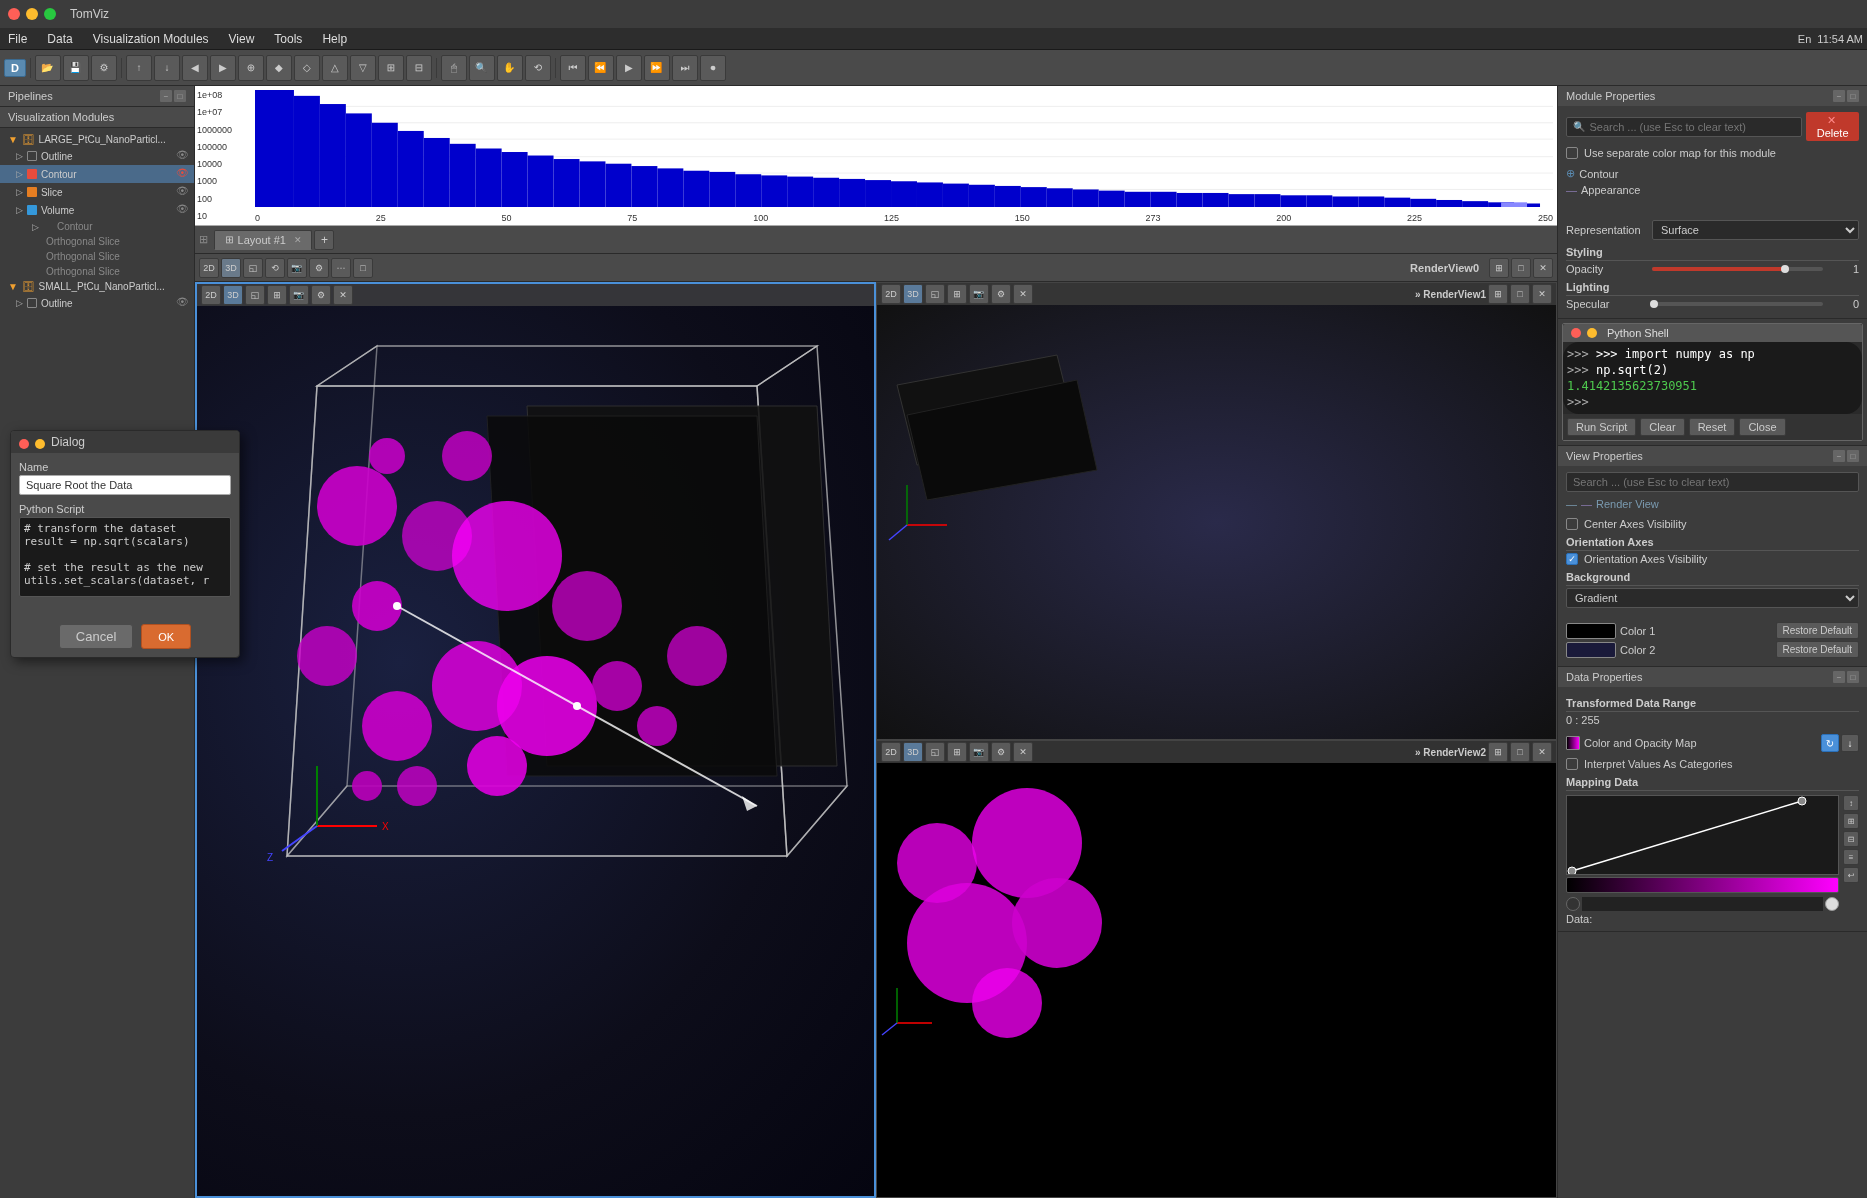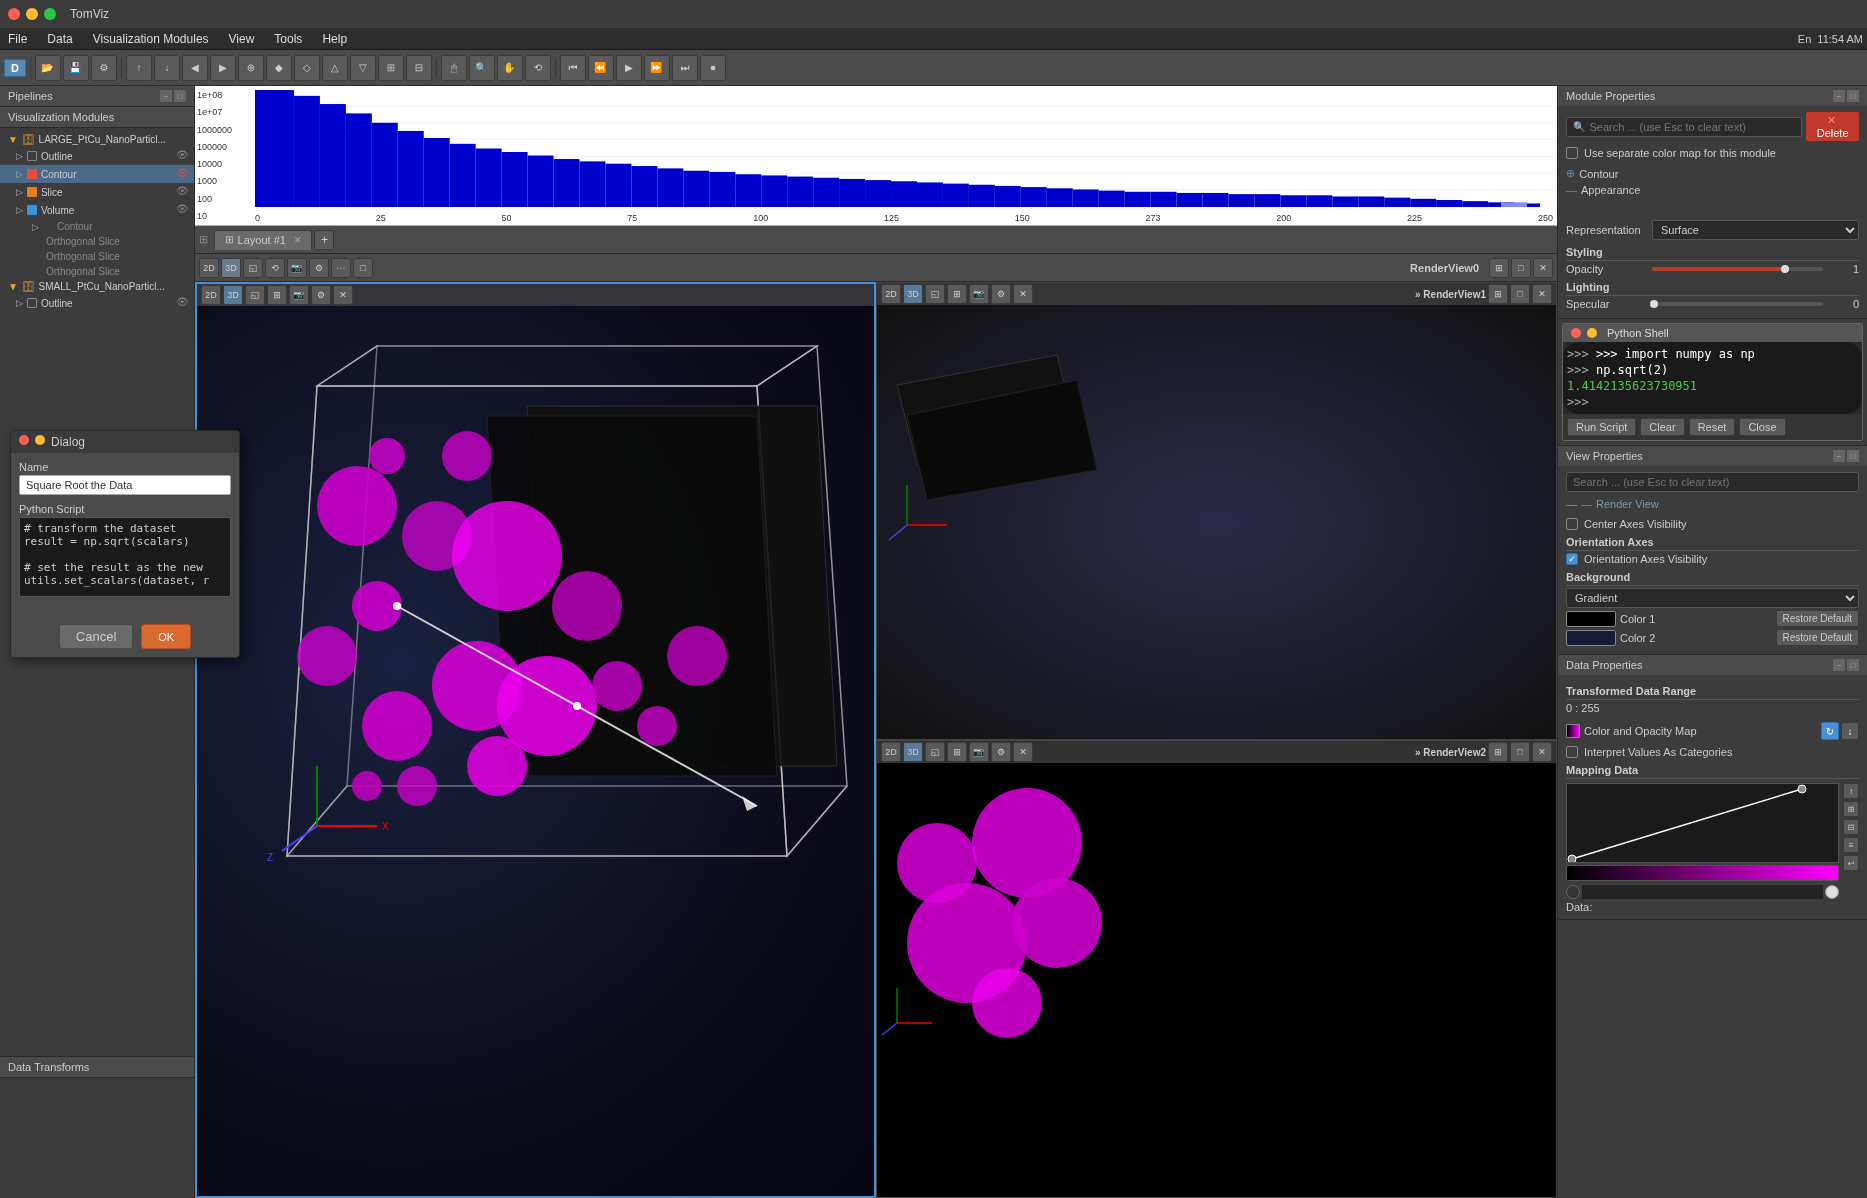--- a/index.html
+++ b/index.html
@@ -126,21 +126,21 @@
     .restore-btn { background: #5a5a5a; border: 1px solid #3a3a3a; border-radius: 2px; padding: 2px 6px; color: #ccc; font-size: 10px; cursor: pointer; }
 
     
     .right-panel::-webkit-scrollbar { width: 8px; }
     .right-panel::-webkit-scrollbar-track { background: #2a2a2a; }
     .right-panel::-webkit-scrollbar-thumb { background: #666; border-radius: 4px; }
 
     
     .dialog-overlay { position: fixed; top: 0; left: 0; right: 0; bottom: 0; z-index: 100; pointer-events: none; }
     .dialog { position: absolute; top: 430px; left: 10px; width: 230px; background: #4a4a4a; border: 1px solid #2a2a2a; border-radius: 4px; box-shadow: 4px 4px 12px rgba(0,0,0,0.5); pointer-events: all; }
-    .dialog-titlebar { background: #3a3a3a; border-radius: 4px 4px 0 0; padding: 4px 8px; display: flex; align-items: flex-start; gap: 6px; }
+    .dialog-titlebar { background: #3a3a3a; border-radius: 4px 4px 0 0; padding: 4px 8px; display: flex; align-items: flex-end; gap: 6px; }
     .dialog-title { font-size: 12px; color: #ccc; }
     .dialog-content { padding: 8px; }
     .dialog-field { margin-bottom: 8px; }
     .dialog-label { font-size: 11px; color: #ccc; margin-bottom: 2px; display: block; }
     .dialog-input { width: 100%; background: white; border: 1px solid #aaa; border-radius: 2px; padding: 3px 6px; color: #333; font-size: 11px; }
     .dialog-textarea { width: 100%; height: 80px; background: #1a1a1a; border: 1px solid #555; border-radius: 2px; padding: 4px; color: #ccc; font-family: monospace; font-size: 11px; resize: none; }
     .dialog-btns { display: flex; justify-content: center; gap: 8px; padding: 8px; }
     .cancel-btn { background: #6a6a6a; border: 1px solid #4a4a4a; border-radius: 3px; padding: 4px 16px; color: #ccc; font-size: 13px; cursor: pointer; }
     .ok-btn { background: #d96b30; border: 1px solid #b05020; border-radius: 3px; padding: 4px 16px; color: white; font-size: 11px; cursor: pointer; }
 
@@ -306,26 +306,20 @@
         <span style="font-size:10px;">SMALL_PtCu_NanoParticl...</span>
       </div>
       <div class="tree-item tree-indent">
         <span class="tree-expand">▷</span>
         <div class="tree-color" style="background:transparent; border:1px solid #888;"></div>
         <span style="font-size:10px;">Outline</span>
         <span class="tree-eye">👁</span>
       </div>
     </div>
 
-    <div class="data-transforms">
-      <div class="dt-header">
-        <span>Data Transforms</span>
-      </div>
-      <div class="dt-content"></div>
-    </div>
   </div>
 
   <div class="center-area">
 
     <div class="histogram-area">
       <div class="histogram-yaxis">
         <span style="font-size:9px; color:#333;">1e+08</span>
         <span style="font-size:9px; color:#333;">1e+07</span>
         <span style="font-size:9px; color:#333;">1000000</span>
         <span style="font-size:9px; color:#333;">100000</span>
@@ -697,21 +691,21 @@
 
         
         <div class="section-title">Background</div>
         <div class="prop-row">
           <select class="prop-select-full">
             <option>Gradient</option>
           </select>
         </div>
 
         
-        <div class="color-picker-row" style="margin-top:0;align-items:center;">
+        <div class="color-picker-row" style="margin-top:12px;align-items:center;">
           <div class="color-swatch black" style="width:50px; height:16px; border-radius:2px;"></div>
           <span class="checkbox-label">Color 1</span>
           <button class="restore-btn" style="margin-left:auto;">Restore Default</button>
         </div>
 
         
         <div class="color-picker-row" style="margin-top:2px;">
           <div class="color-swatch dark-blue" style="width:50px; height:16px; border-radius:2px;"></div>
           <span class="checkbox-label">Color 2</span>
           <button class="restore-btn" style="margin-left:auto;">Restore Default</button>

